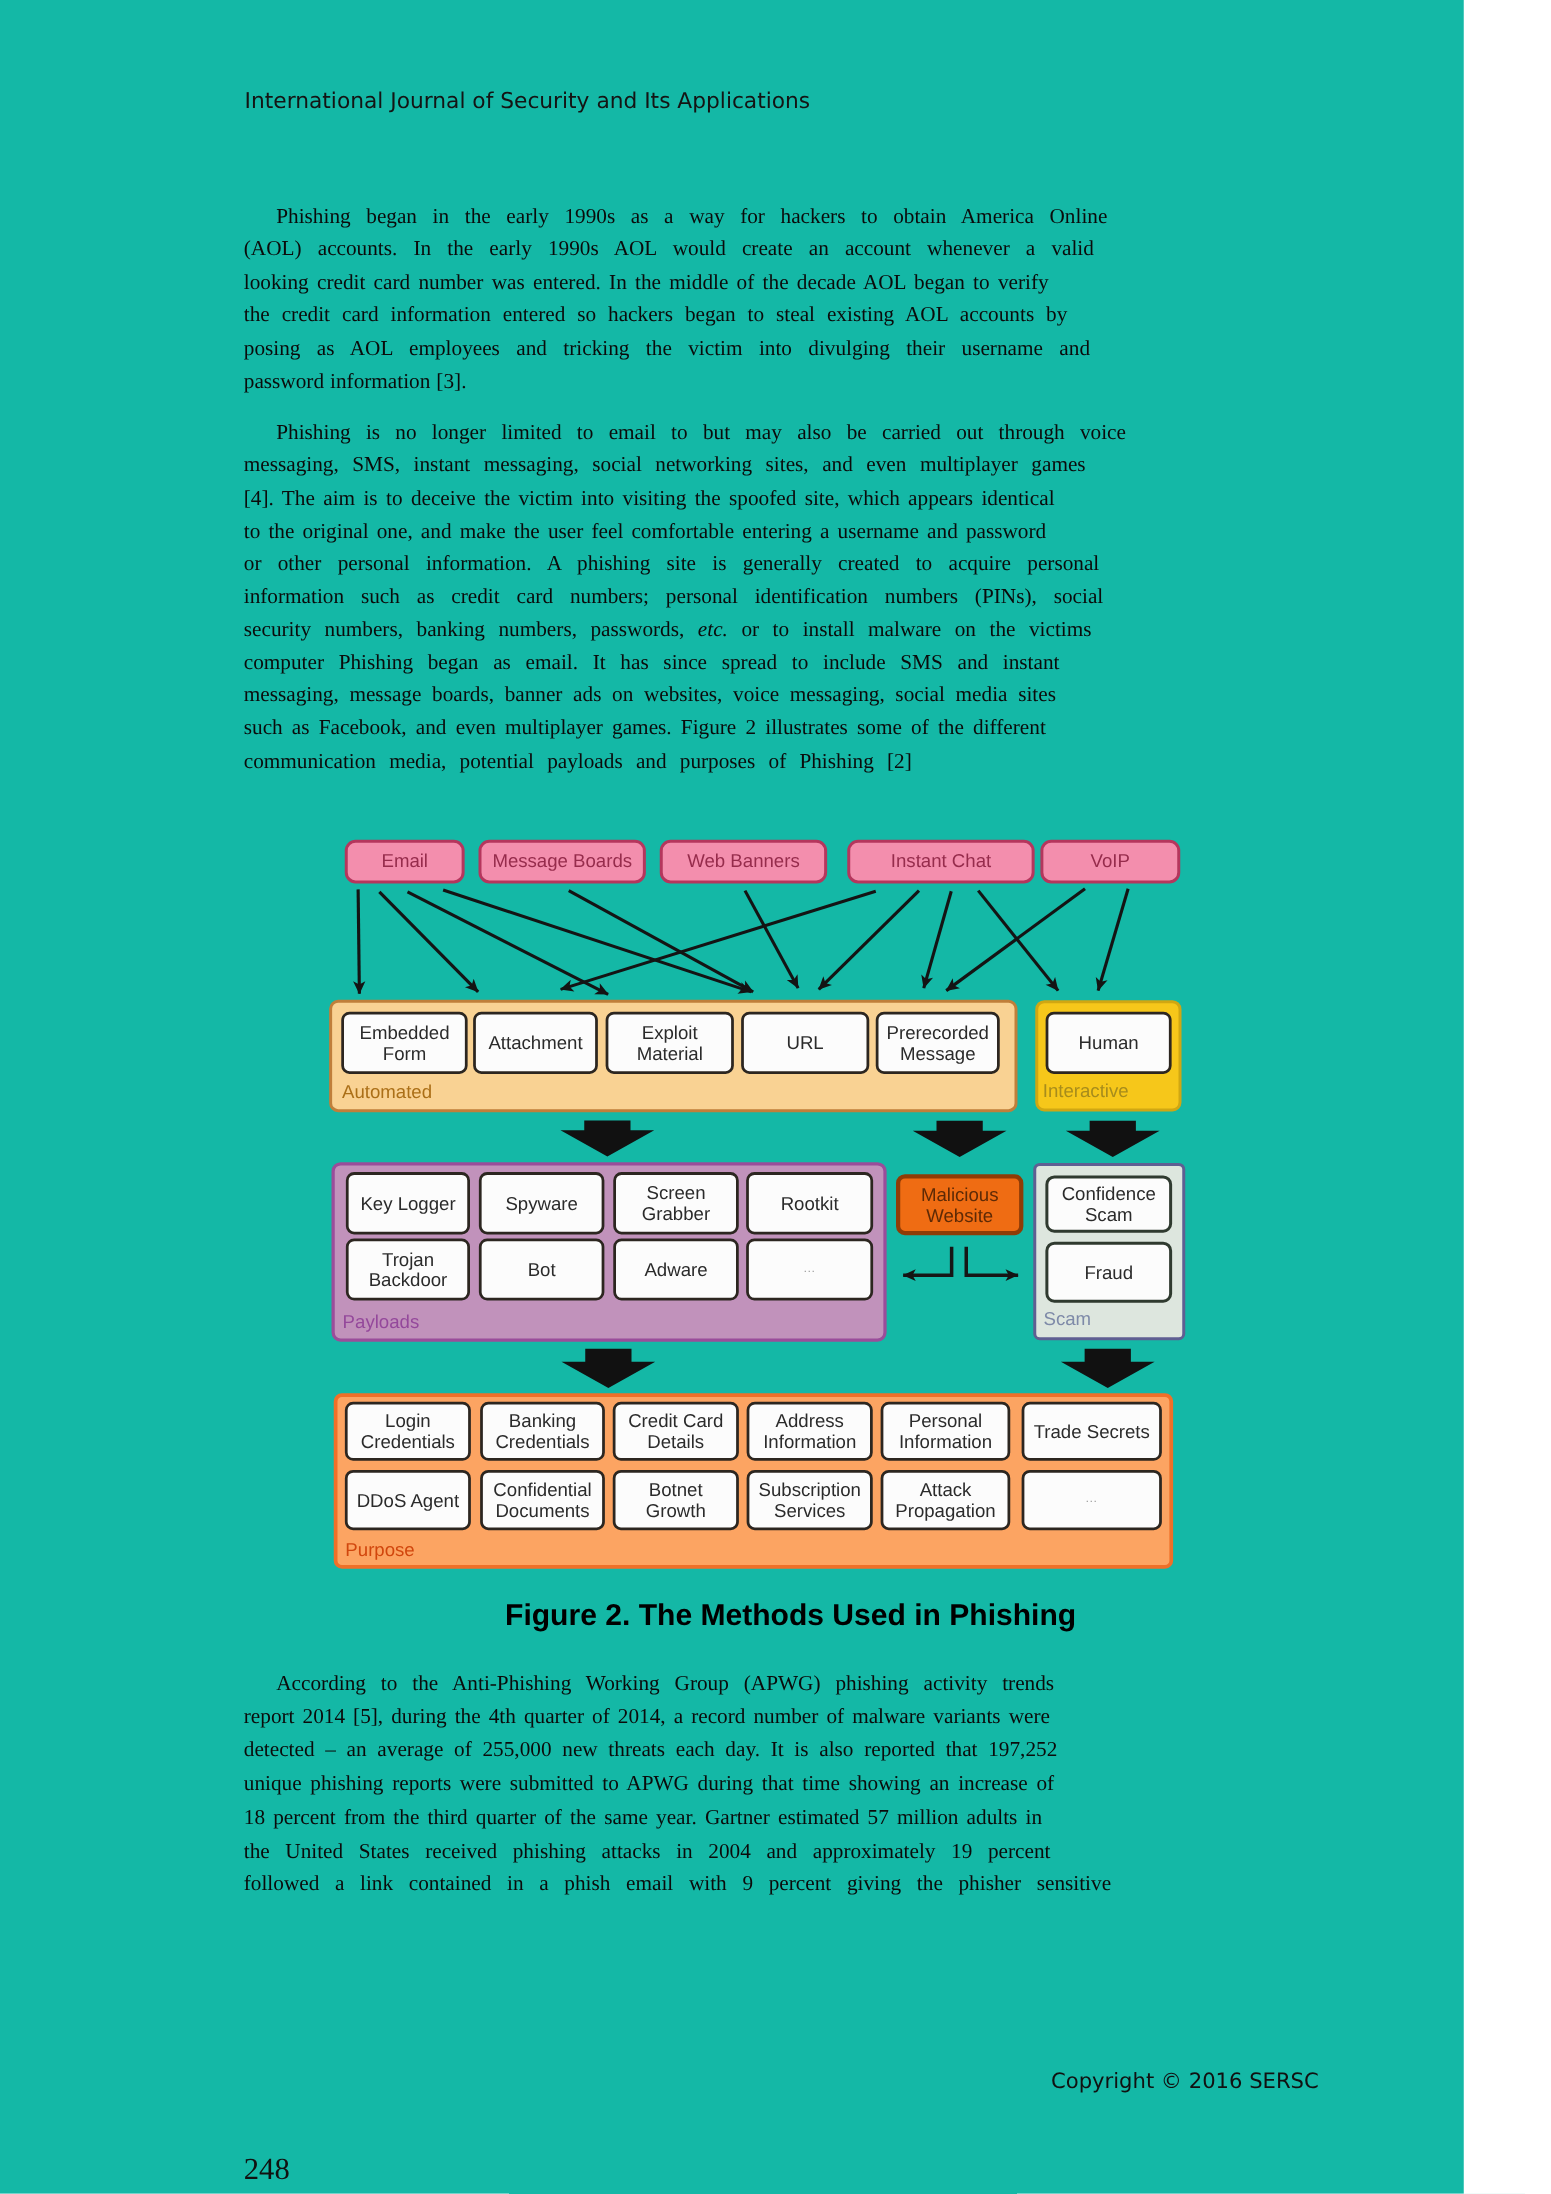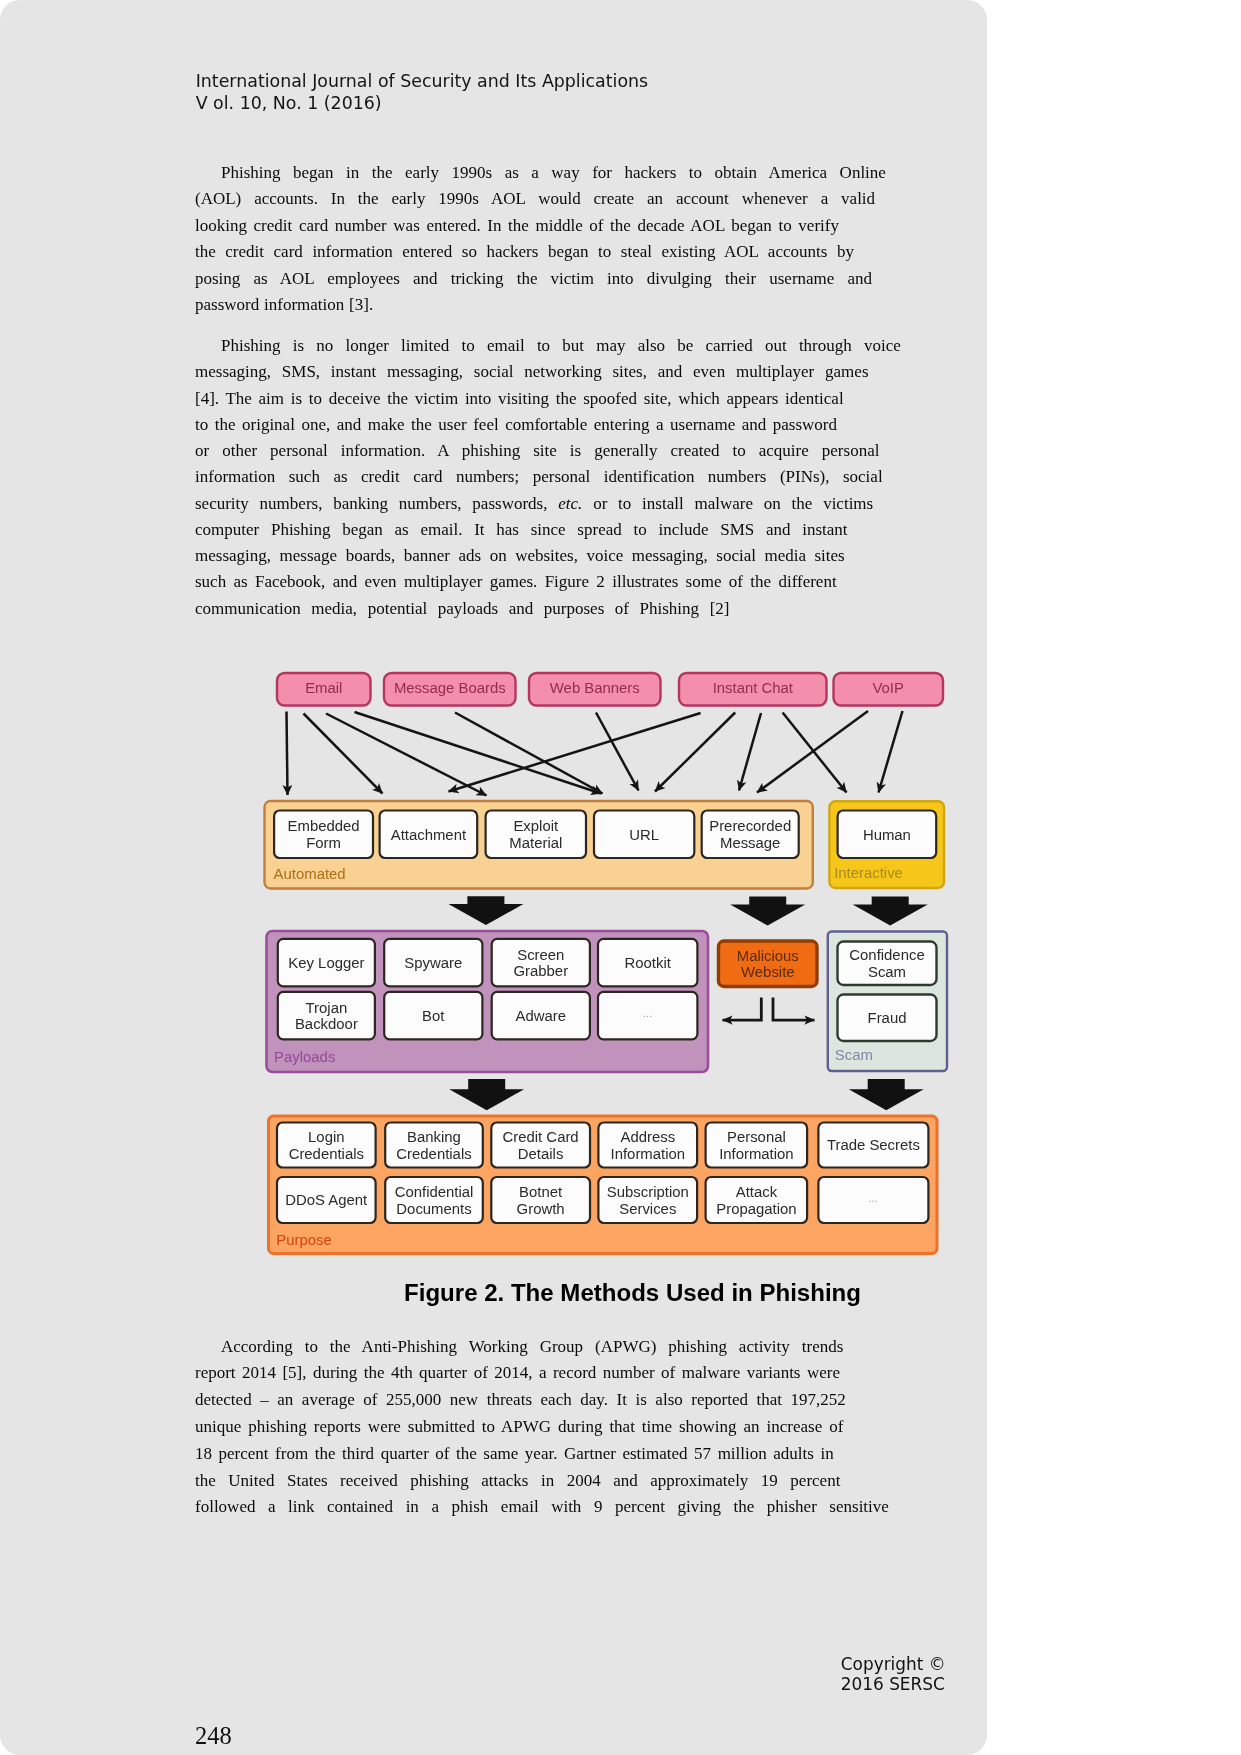--- a/index.html
+++ b/index.html
@@ -1,39 +1,38 @@
 <!DOCTYPE html>
 <html><head>
 <meta charset="utf-8">
 <style>
   html,body{margin:0;padding:0;background:#ffffff;}
   body{width:1241px;height:1755px;position:relative;overflow:hidden;
        font-family:"Liberation Serif",serif;color:#000;}
-  .page{position:absolute;left:0;top:0;width:987px;height:1755px;background:#e5e5e5;border-radius:20px;}
+  .page{position:absolute;left:0;top:0;width:1171px;height:1755px;background:#14b8a6;}
   .hdr{position:absolute;left:195.7px;top:70px;font-family:"DejaVu Sans",sans-serif;
        font-size:17.4px;line-height:22.1px;color:#141414;}
   .para{position:absolute;left:195px;width:874px;margin:0;
          font-size:17px;line-height:26.4px;color:#0b0b0b;}
   .ln{white-space:nowrap;}
   .figcap{position:absolute;left:12px;width:1241px;text-align:center;
           font-family:"Liberation Sans",sans-serif;font-weight:bold;
           font-size:24.05px;color:#000;}
   .footer-left{position:absolute;left:195px;font-size:24.5px;color:#111;}
   .footer-right{position:absolute;font-family:"DejaVu Sans",sans-serif;
                 font-size:16.9px;color:#111;margin-left:36px;}
   #figwrap{position:absolute;left:0;top:655px;width:1241px;height:620px;text-align:center;}
   svg{display:block;}
 </style>
 </head>
 <body>
 
 <div class="page">
 <div class="hdr">
       <div>International Journal of Security and Its Applications</div>
-      <div>V ol. 10, No. 1 (2016)</div>
     </div>
 <div class="para" style="top:160.0px;line-height:26.40px">
       <div class="ln" style="text-indent:26px;word-spacing:8.240px">Phishing began in the early 1990s as a way for hackers to obtain America Online</div>
       <div class="ln" style="word-spacing:8.645px">(AOL) accounts. In the early 1990s AOL would create an account whenever a valid</div>
       <div class="ln" style="word-spacing:2.374px">looking credit card number was entered. In the middle of the decade AOL began to verify</div>
       <div class="ln" style="word-spacing:5.305px">the credit card information entered so hackers began to steal existing AOL accounts by</div>
       <div class="ln" style="word-spacing:8.865px">posing as AOL employees and tricking the victim into divulging their username and</div>
       <div class="ln" style="word-spacing:0.562px">password information  [3].</div>
     </div>
 <div class="para" style="top:333.0px;line-height:26.25px">

